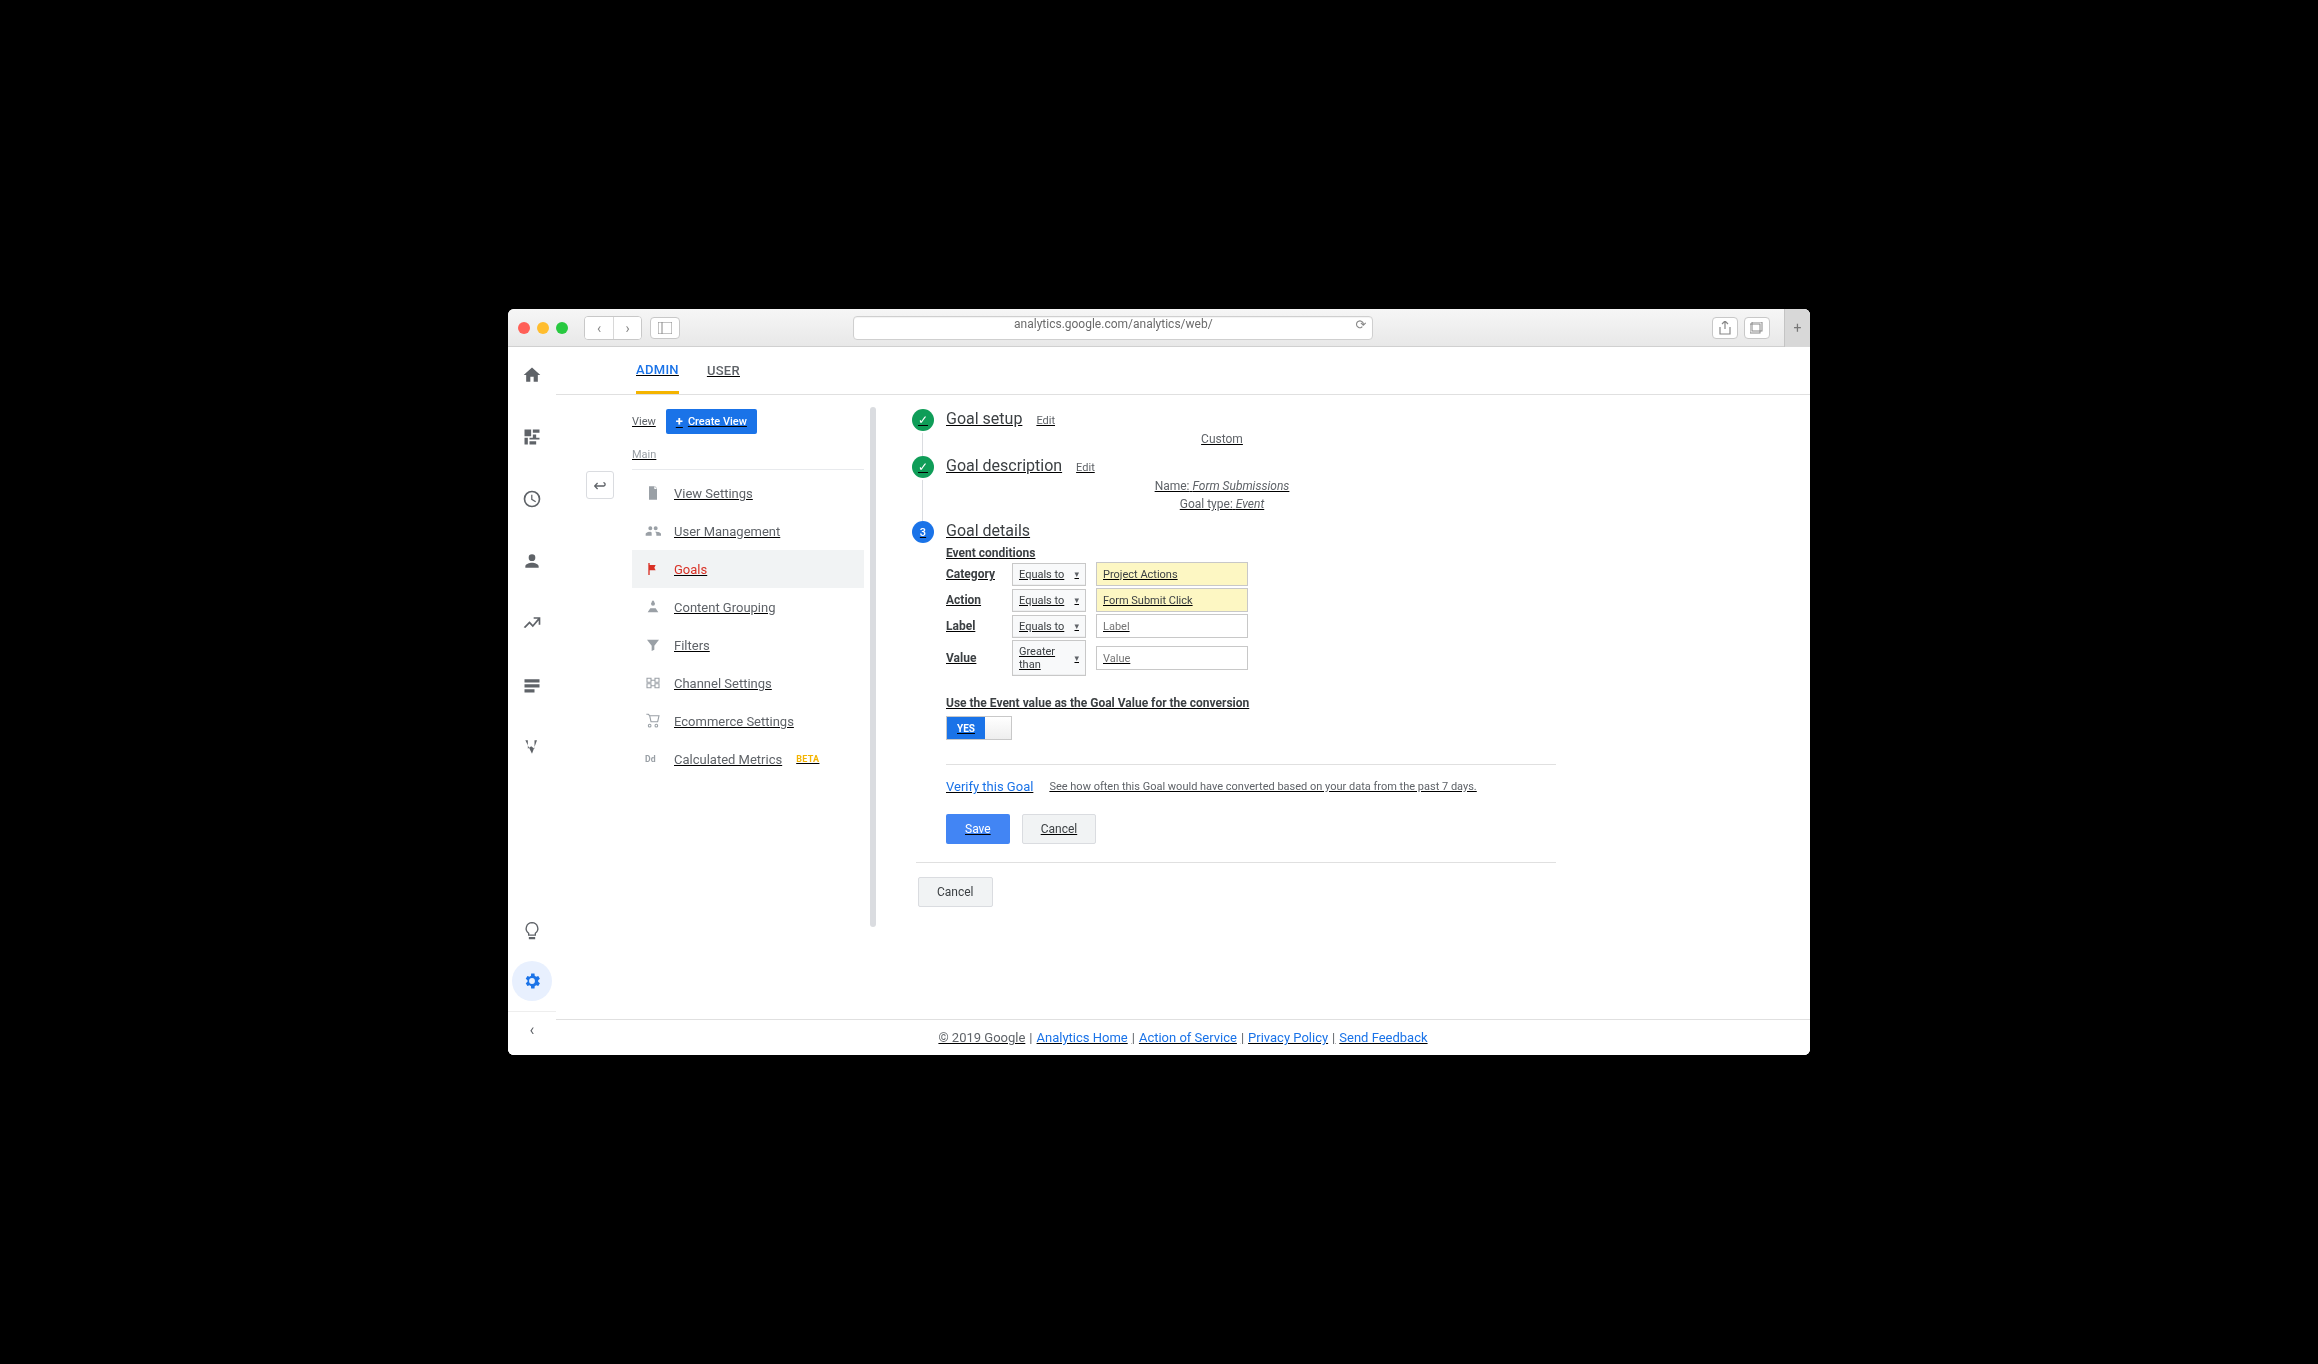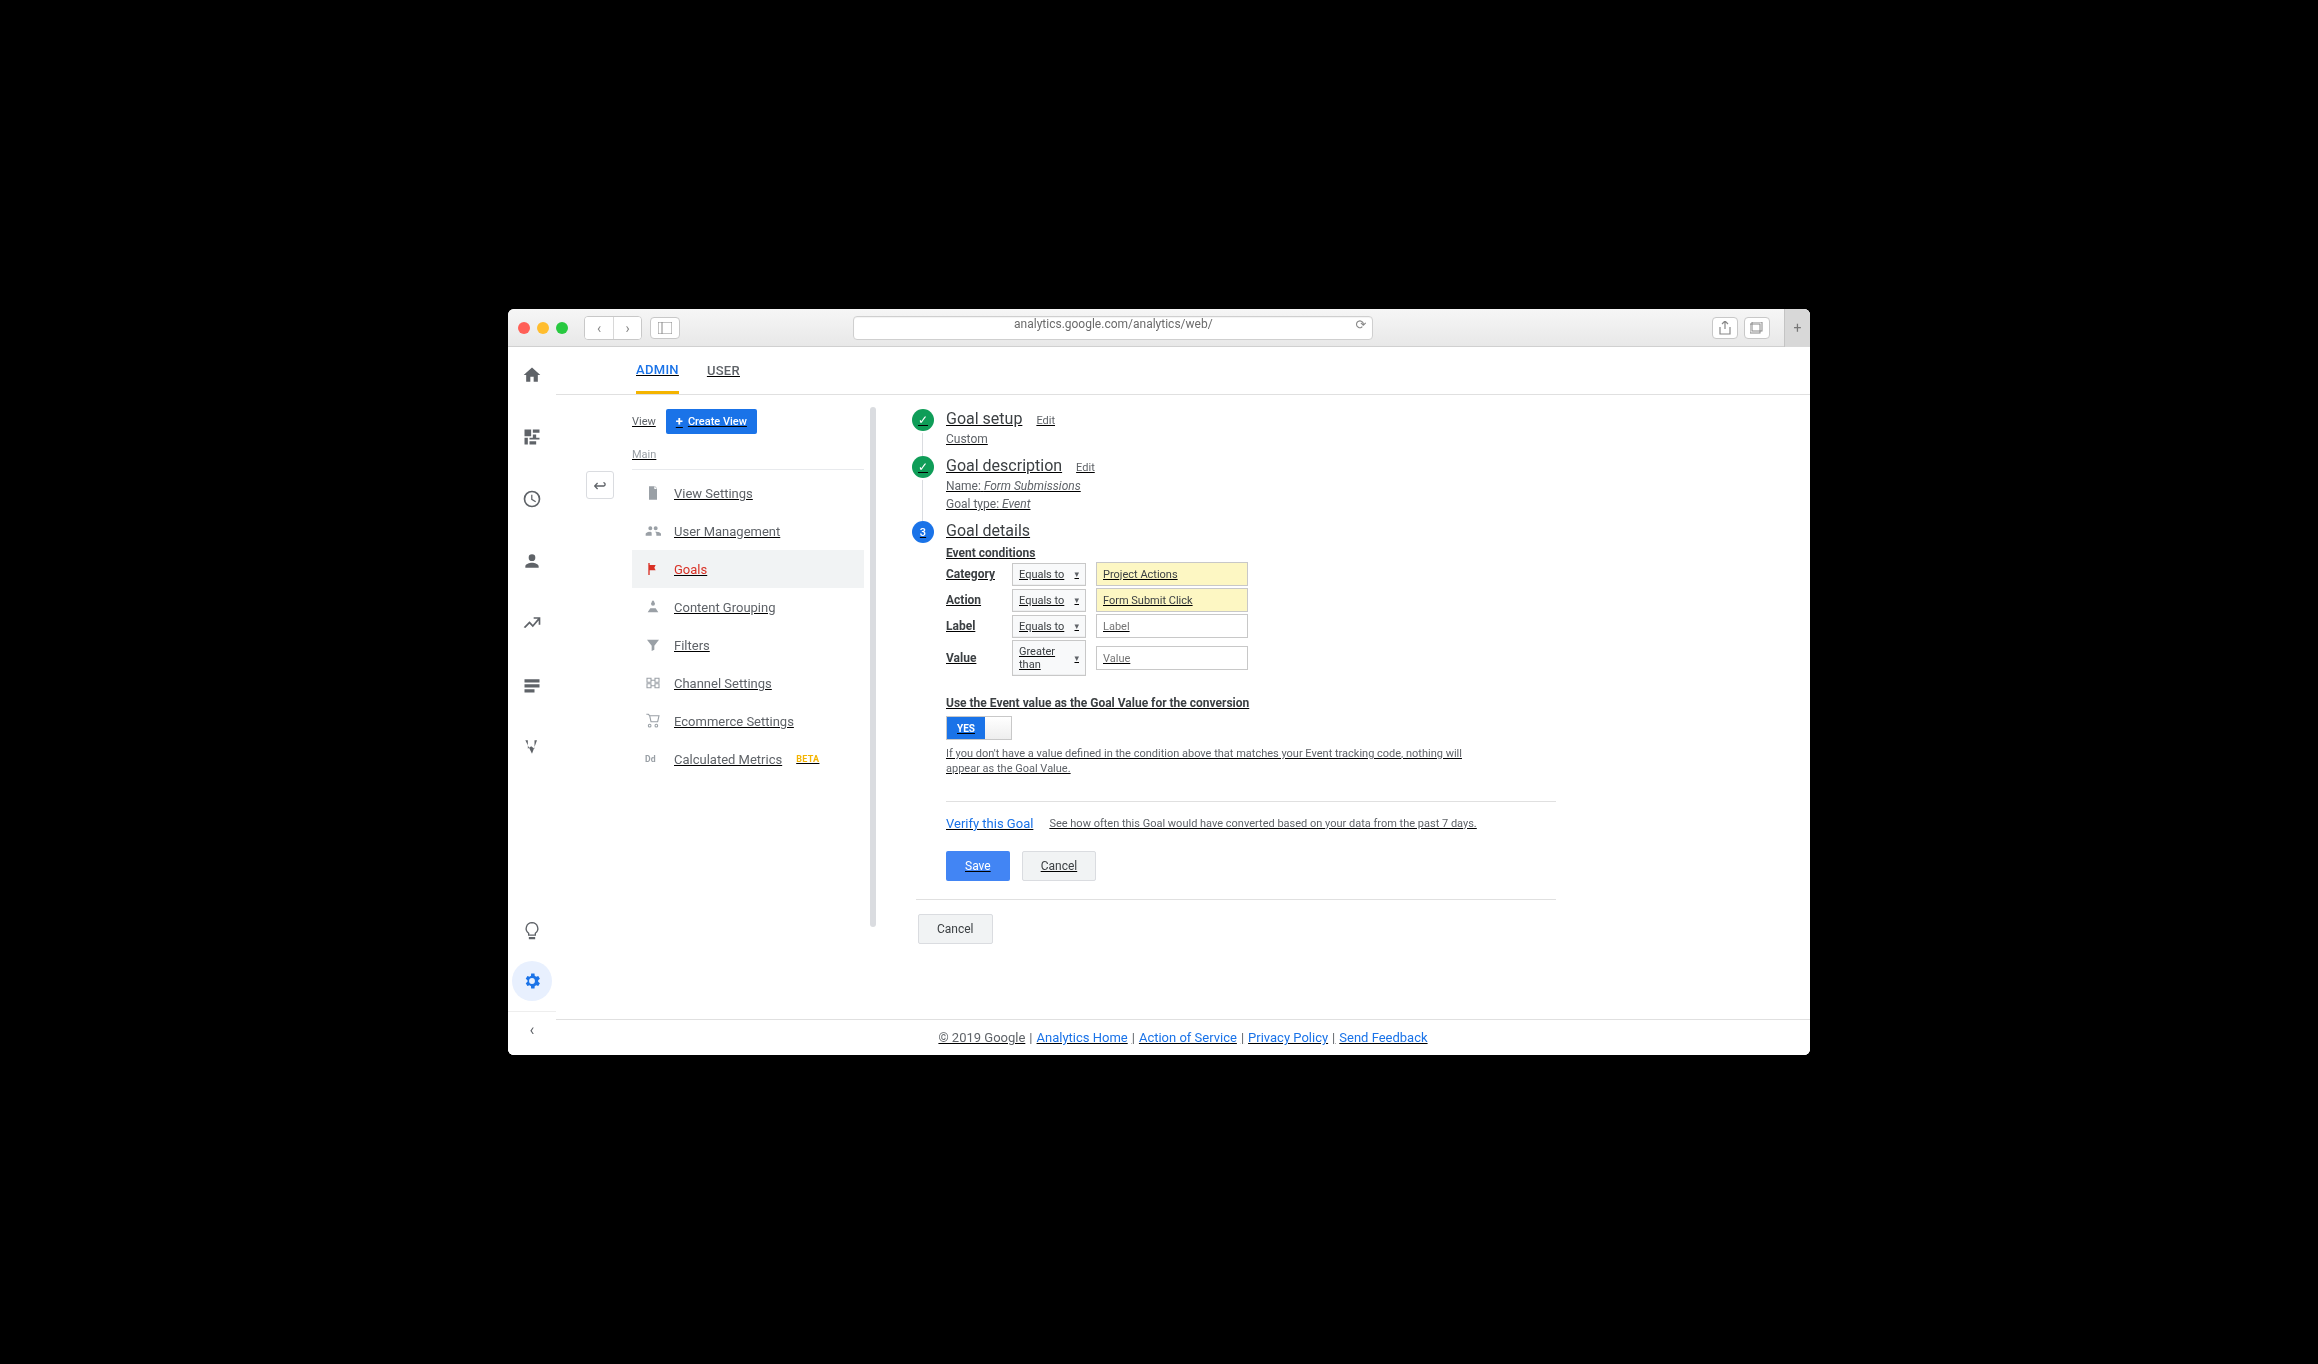--- a/index.html
+++ b/index.html
@@ -107,21 +107,21 @@
   .form-col { flex:1; padding:14px 24px 20px 30px; max-width:640px; }
   .step { display:flex; gap:12px; margin-bottom:10px; position:relative; }
   .step::after { content:""; position:absolute; left:10px; top:24px; bottom:-10px; width:1px; background:#dadce0; }
   .step:last-of-type::after { display:none; }
   .step-icon { width:22px;height:22px;border-radius:50%;background:#0f9d58;color:#fff;display:flex;align-items:center;justify-content:center;font-size:12px;flex-shrink:0;position:relative;z-index:1; }
   .step-icon.num { background:#1a73e8;font-size:11px;font-weight:500; }
   .step-body { flex:1; }
   .step-title-row { display:flex;align-items:baseline;gap:14px; }
   .step-title { font-size:16px;color:#3c4043;font-weight:400; }
   .edit-link { font-size:11px;color:#5f6368;cursor:pointer; }
-  .step-sub { font-size:12px;color:#5f6368;margin-top:4px; }
+  .step-sub { font-size:12px;color:#5f6368;margin-top:4px;text-align:center; }
   .step-sub .ital { font-style:italic; }
 
   .section-h { font-size:12px;font-weight:700;color:#3c4043;margin:6px 0 2px 0; }
   .help-text { font-size:11px;color:#5f6368;line-height:1.45;margin-bottom:14px; }
   .help-text .ital { font-style:italic; }
   .help-text a { color:#1a73e8;text-decoration:none; }
 
   .cond-table { margin-left:0; }
   .cond-row { display:flex;align-items:center;gap:10px;margin-bottom:2px; }
   .cond-label { width:56px;font-size:12px;font-weight:700;color:#3c4043; }
@@ -415,21 +415,20 @@
                   <input class="cond-input ph" placeholder="Value" style="">
                 </div>
               </div>
 
               <div class="toggle-wrap">
                 <div class="toggle-h">Use the Event value as the Goal Value for the conversion</div>
                 <div class="toggle">
                   <div class="on">YES</div>
                   <div class="off"></div>
                 </div>
-                <div class="toggle-help">If you don't have a value defined in the condition above that matches your Event tracking code, nothing will appear as the Goal Value.</div>
               </div>
 
               <hr class="divider">
 
               <div class="verify-row">
                 <span class="verify-link">Verify this Goal</span>
                 <span class="verify-help">See how often this Goal would have converted based on your data from the past 7 days.</span>
               </div>
 
               <div class="btn-row">

